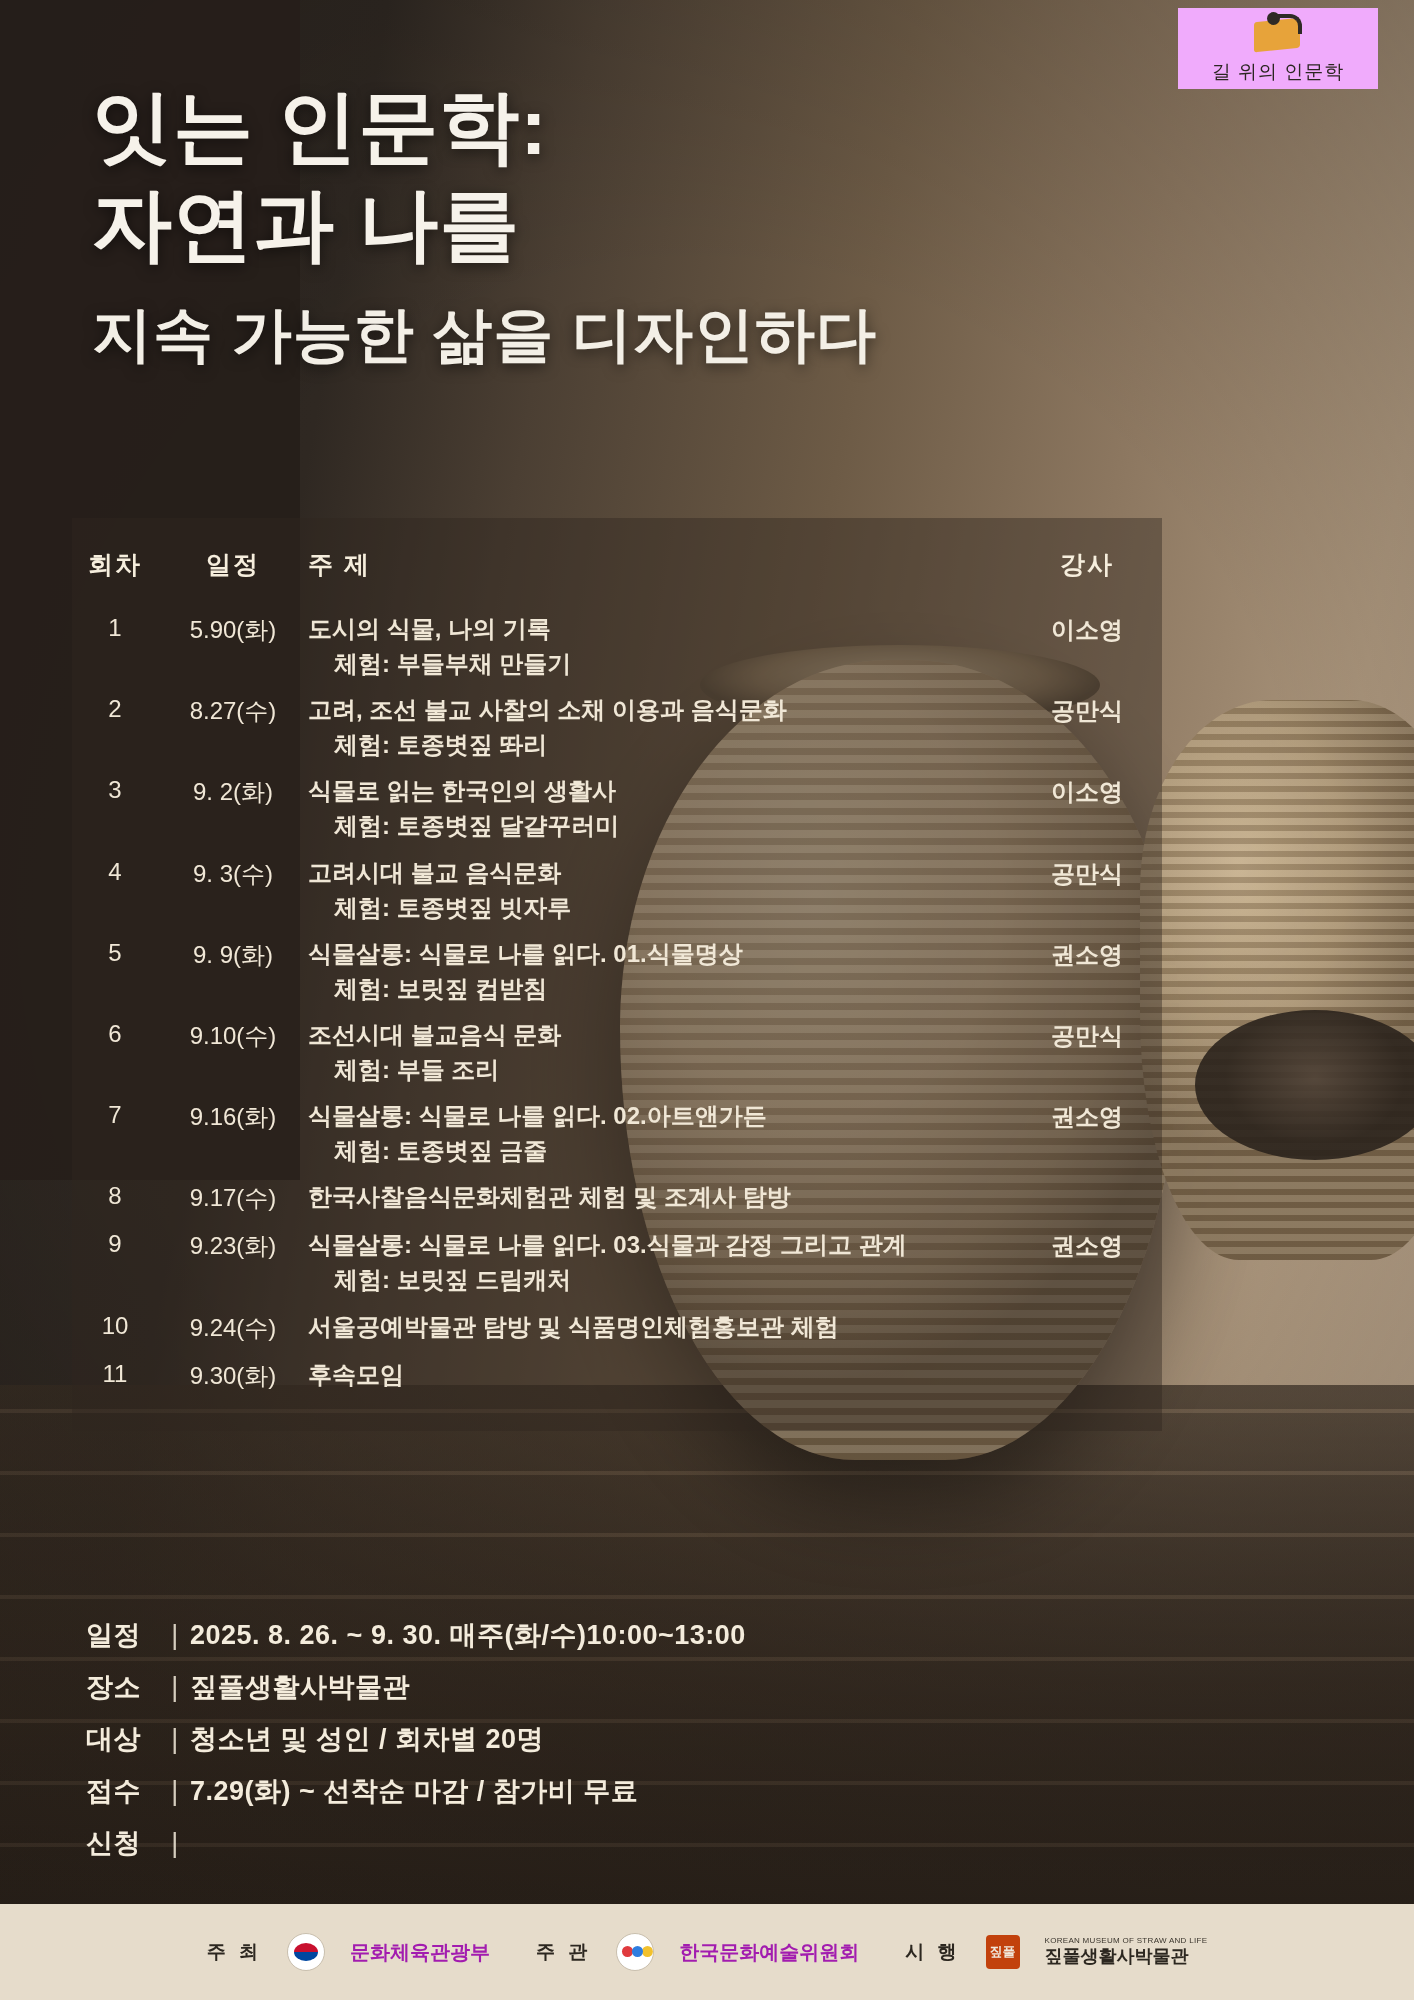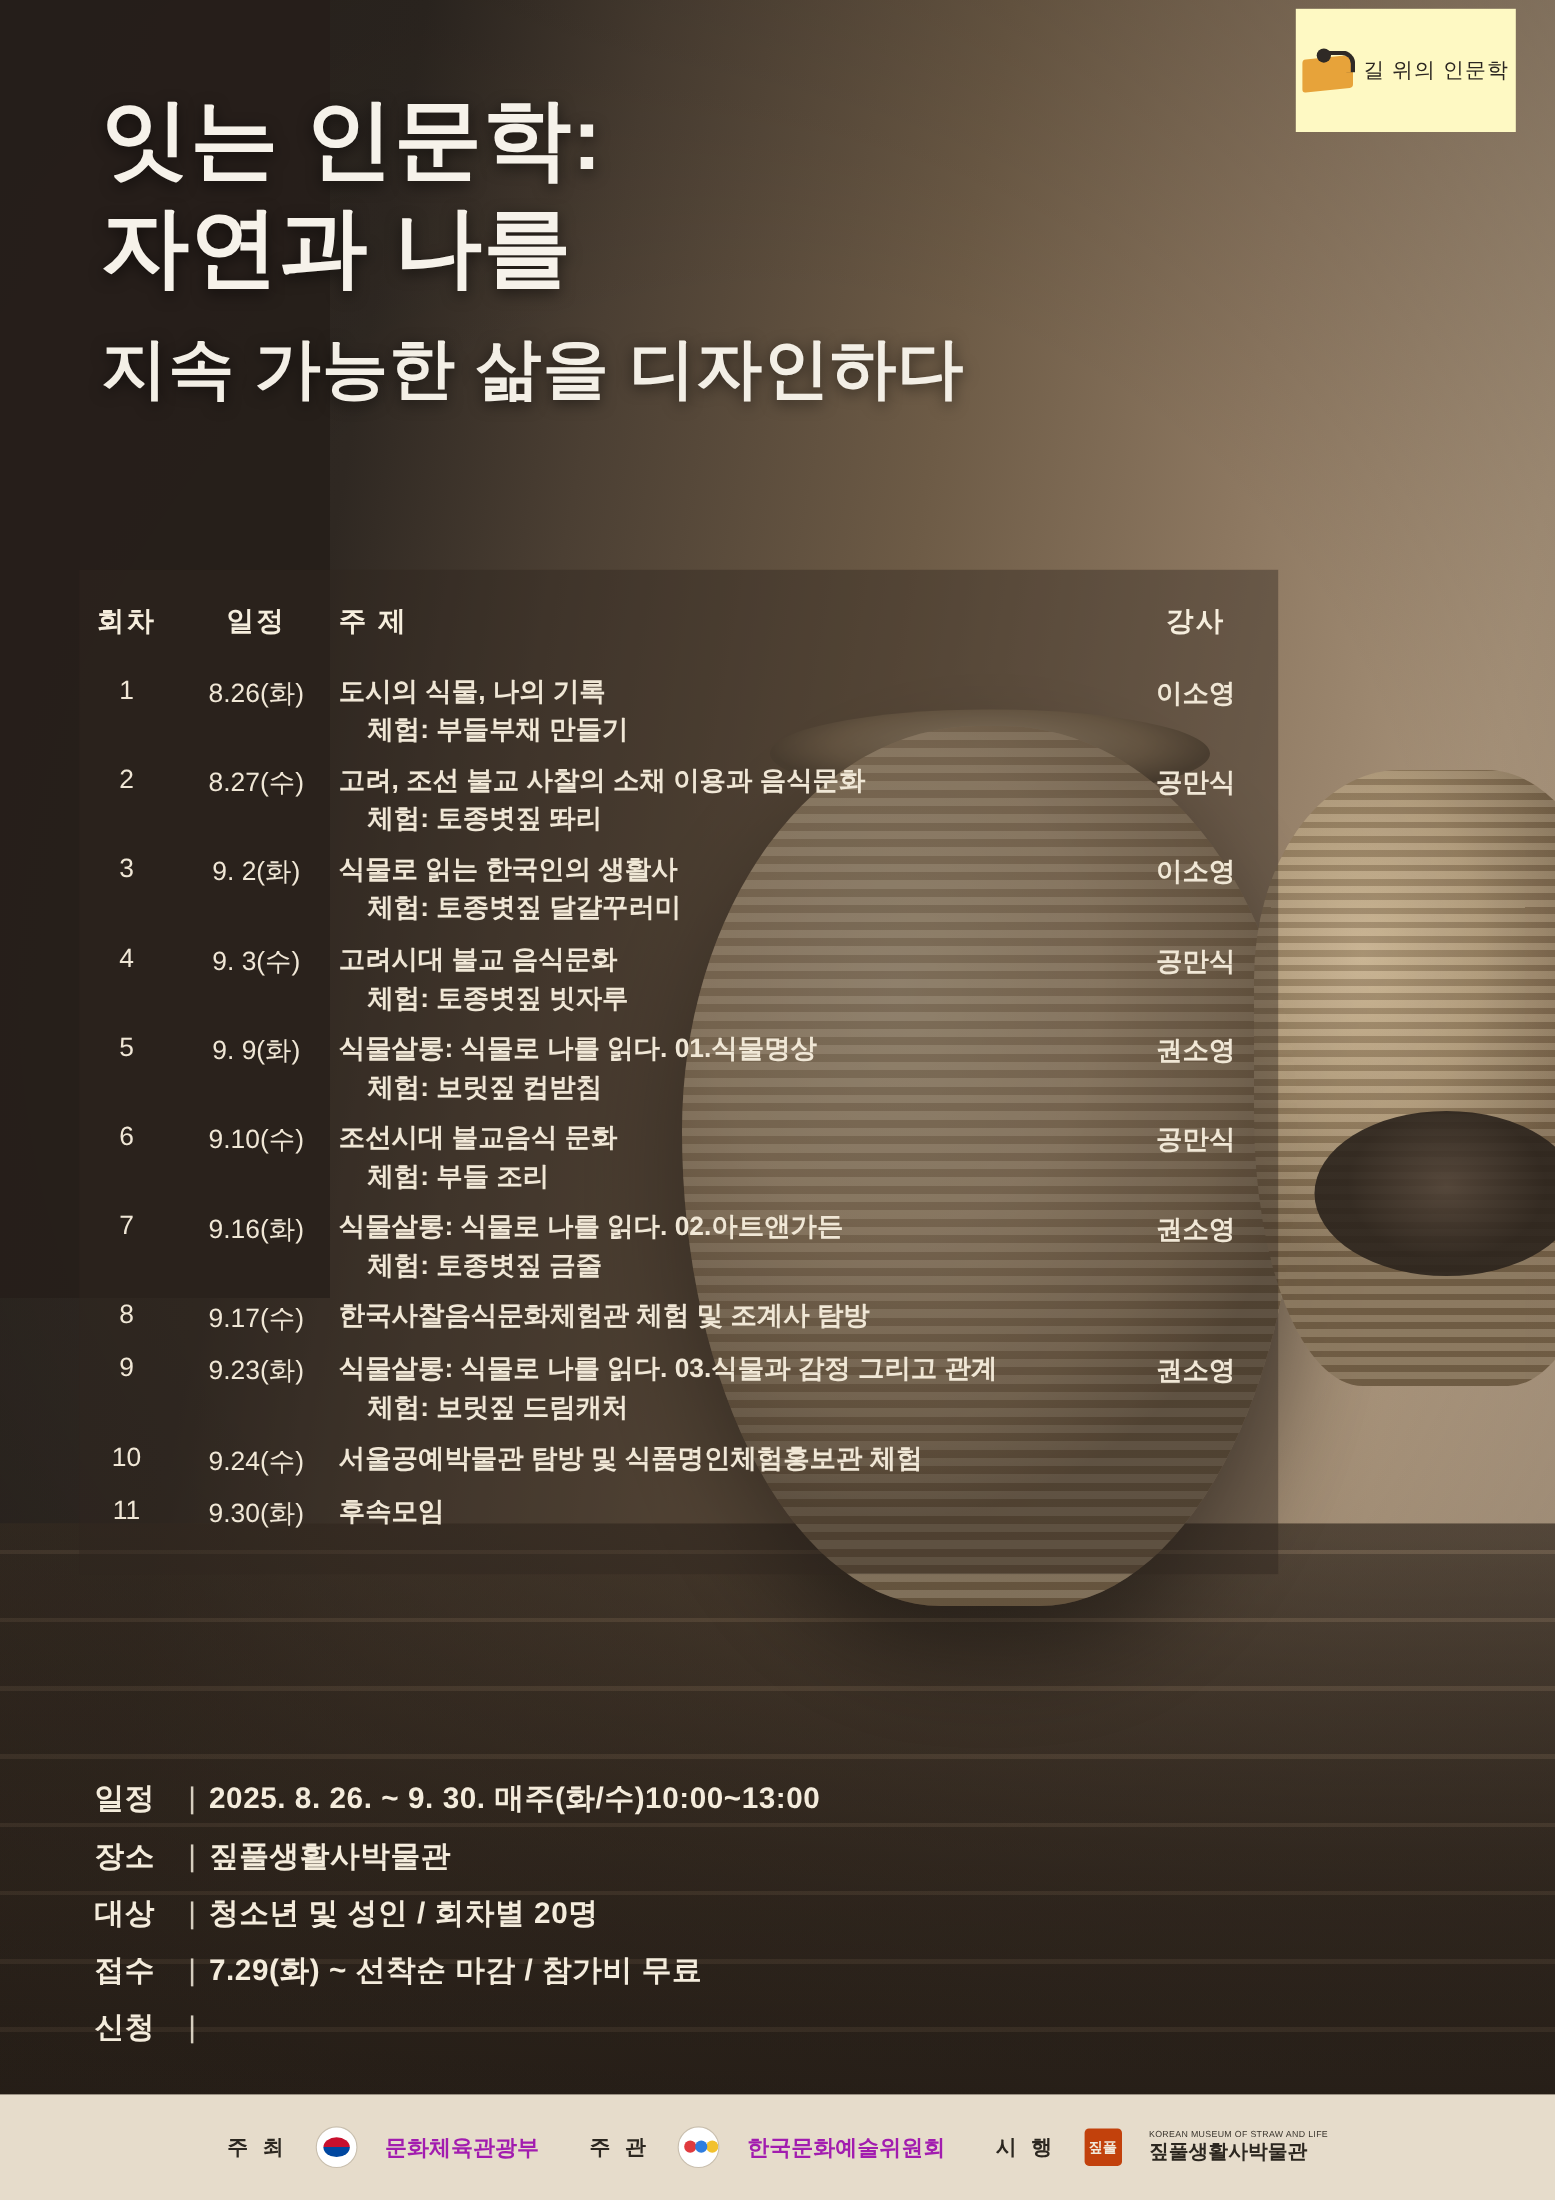--- a/index.html
+++ b/index.html
@@ -93,24 +93,24 @@
     width: 100%; height: 520px;
     background:
       repeating-linear-gradient(0deg, rgba(28,22,17,0.35) 0 58px, rgba(92,76,60,0.18) 58px 62px),
       linear-gradient(180deg, rgba(74,60,46,0.55), rgba(44,35,27,0.85));
   }
 
   
   .brand-badge {
     position: absolute;
     right: 36px; top: 8px;
-    width: 200px; height: 112px;
-    background: #fef9c3;
+    width: 200px; height: 81px;
+    background: #f0abfc;
     display: flex;
-    flex-direction: row;
+    flex-direction: column;
     align-items: center;
     justify-content: center;
     gap: 7px;
   }
   .brand-badge .mark {
     width: 48px; height: 40px;
     position: relative;
   }
   .brand-badge .mark .book {
     position: absolute; left: 0; top: 8px;
@@ -360,21 +360,21 @@
         <tr>
           <th class="c-no">회차</th>
           <th class="c-date">일정</th>
           <th class="c-topic">주  제</th>
           <th class="c-lect">강사</th>
         </tr>
       </thead>
       <tbody>
         <tr>
           <td class="c-no">1</td>
-          <td class="c-date">8.26(화)</td>
+          <td class="c-date">5.90(화)</td>
           <td class="c-topic">
             <div class="topic-main">도시의 식물, 나의 기록</div>
             <div class="topic-sub">체험: 부들부채 만들기</div>
           </td>
           <td class="c-lect">이소영</td>
         </tr>
         <tr>
           <td class="c-no">2</td>
           <td class="c-date">8.27(수)</td>
           <td class="c-topic">

